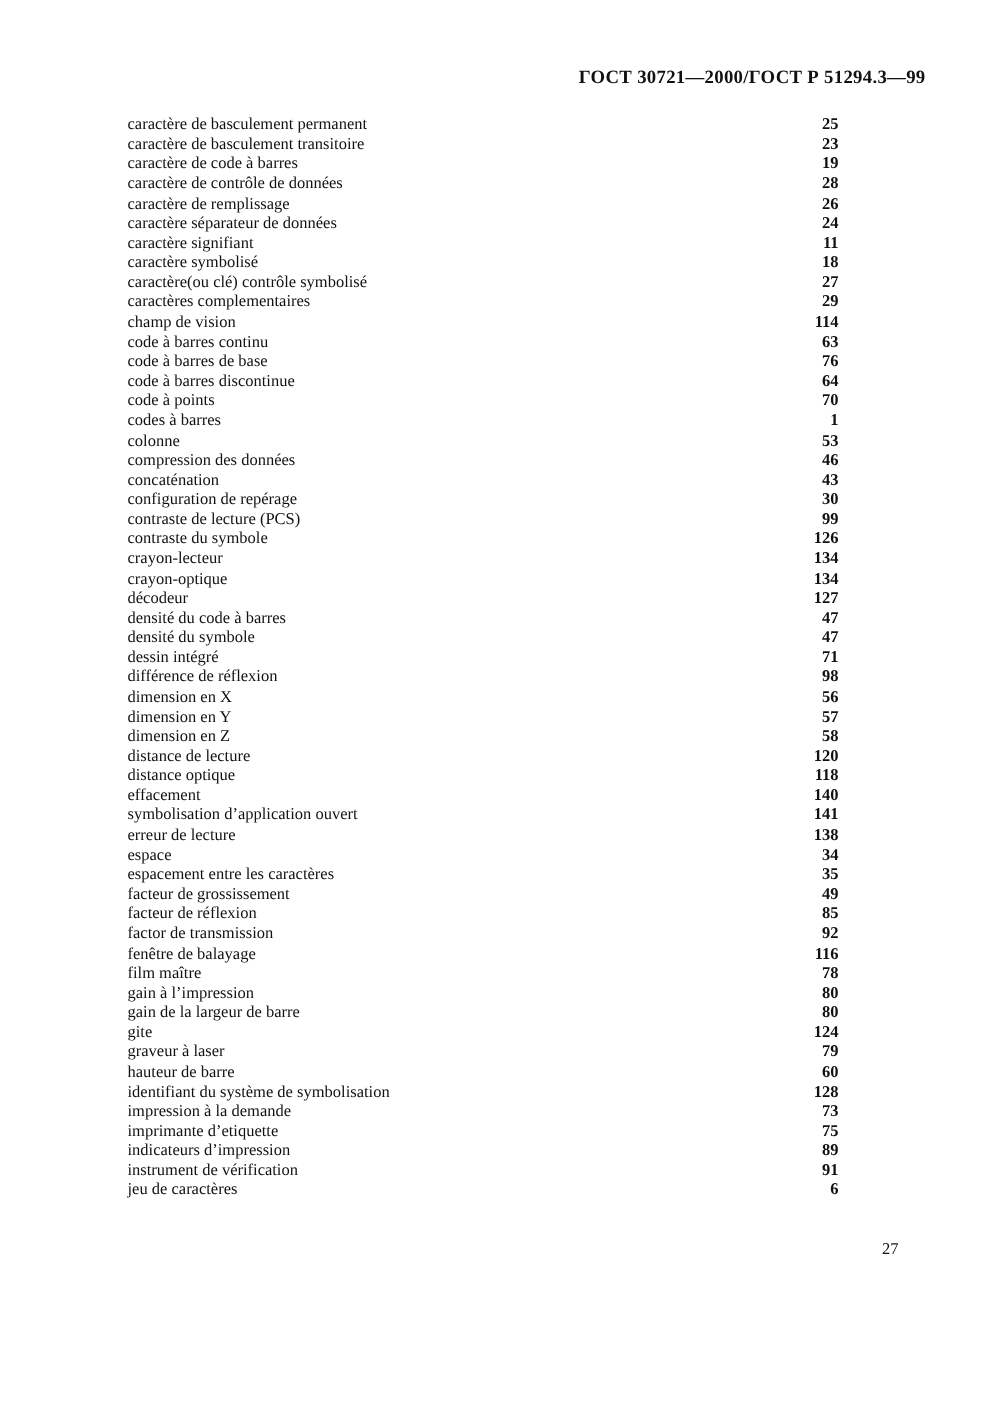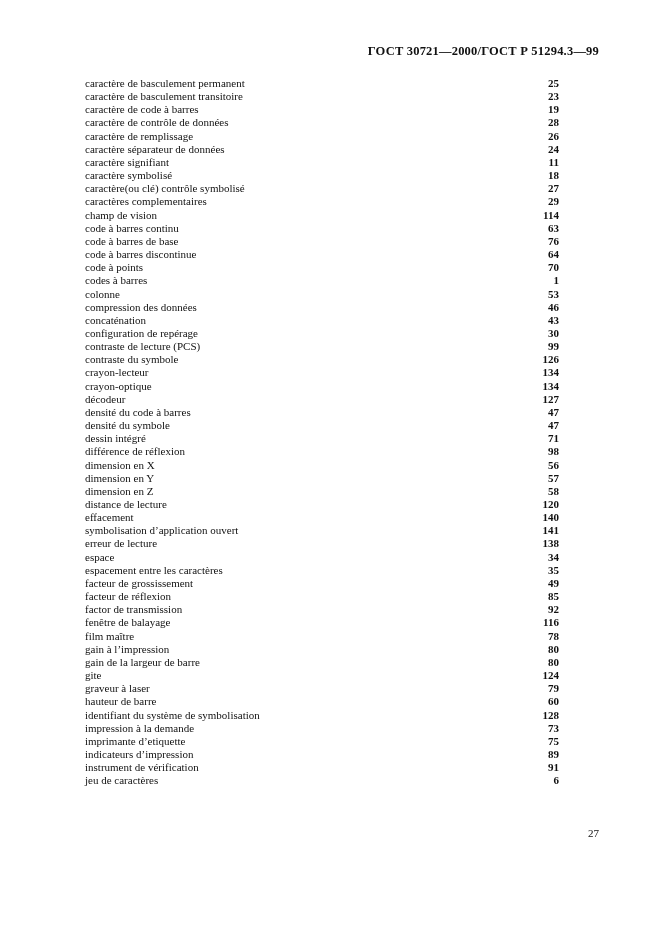--- a/index.html
+++ b/index.html
@@ -12,21 +12,21 @@
     width: 661px;
     height: 936px;
     background: #ffffff;
     color: #111111;
     font-family: "Liberation Serif", serif;
     overflow: hidden;
   }
   .doc-header {
     position: absolute;
     top: 44px;
-    right: 62px;
+    right: 44px;
     font-size: 12.5px;
     font-weight: bold;
     letter-spacing: 0.2px;
     white-space: nowrap;
   }
   .index-list {
     position: absolute;
     top: 77px;
     left: 62px;
     width: 474px;
@@ -221,20 +221,24 @@
   <div class="index-row">
     <span class="term">dimension en Z</span>
     <span class="num">58</span>
   </div>
 
   <div class="index-row">
     <span class="term">distance de lecture</span>
     <span class="num">120</span>
   </div>
 
+  <div class="index-row">
+    <span class="term">distance optique</span>
+    <span class="num">118</span>
+  </div>
 
   <div class="index-row">
     <span class="term">effacement</span>
     <span class="num">140</span>
   </div>
 
 
   <div class="index-row">
     <span class="term">symbolisation d’application ouvert</span>
     <span class="num">141</span>

